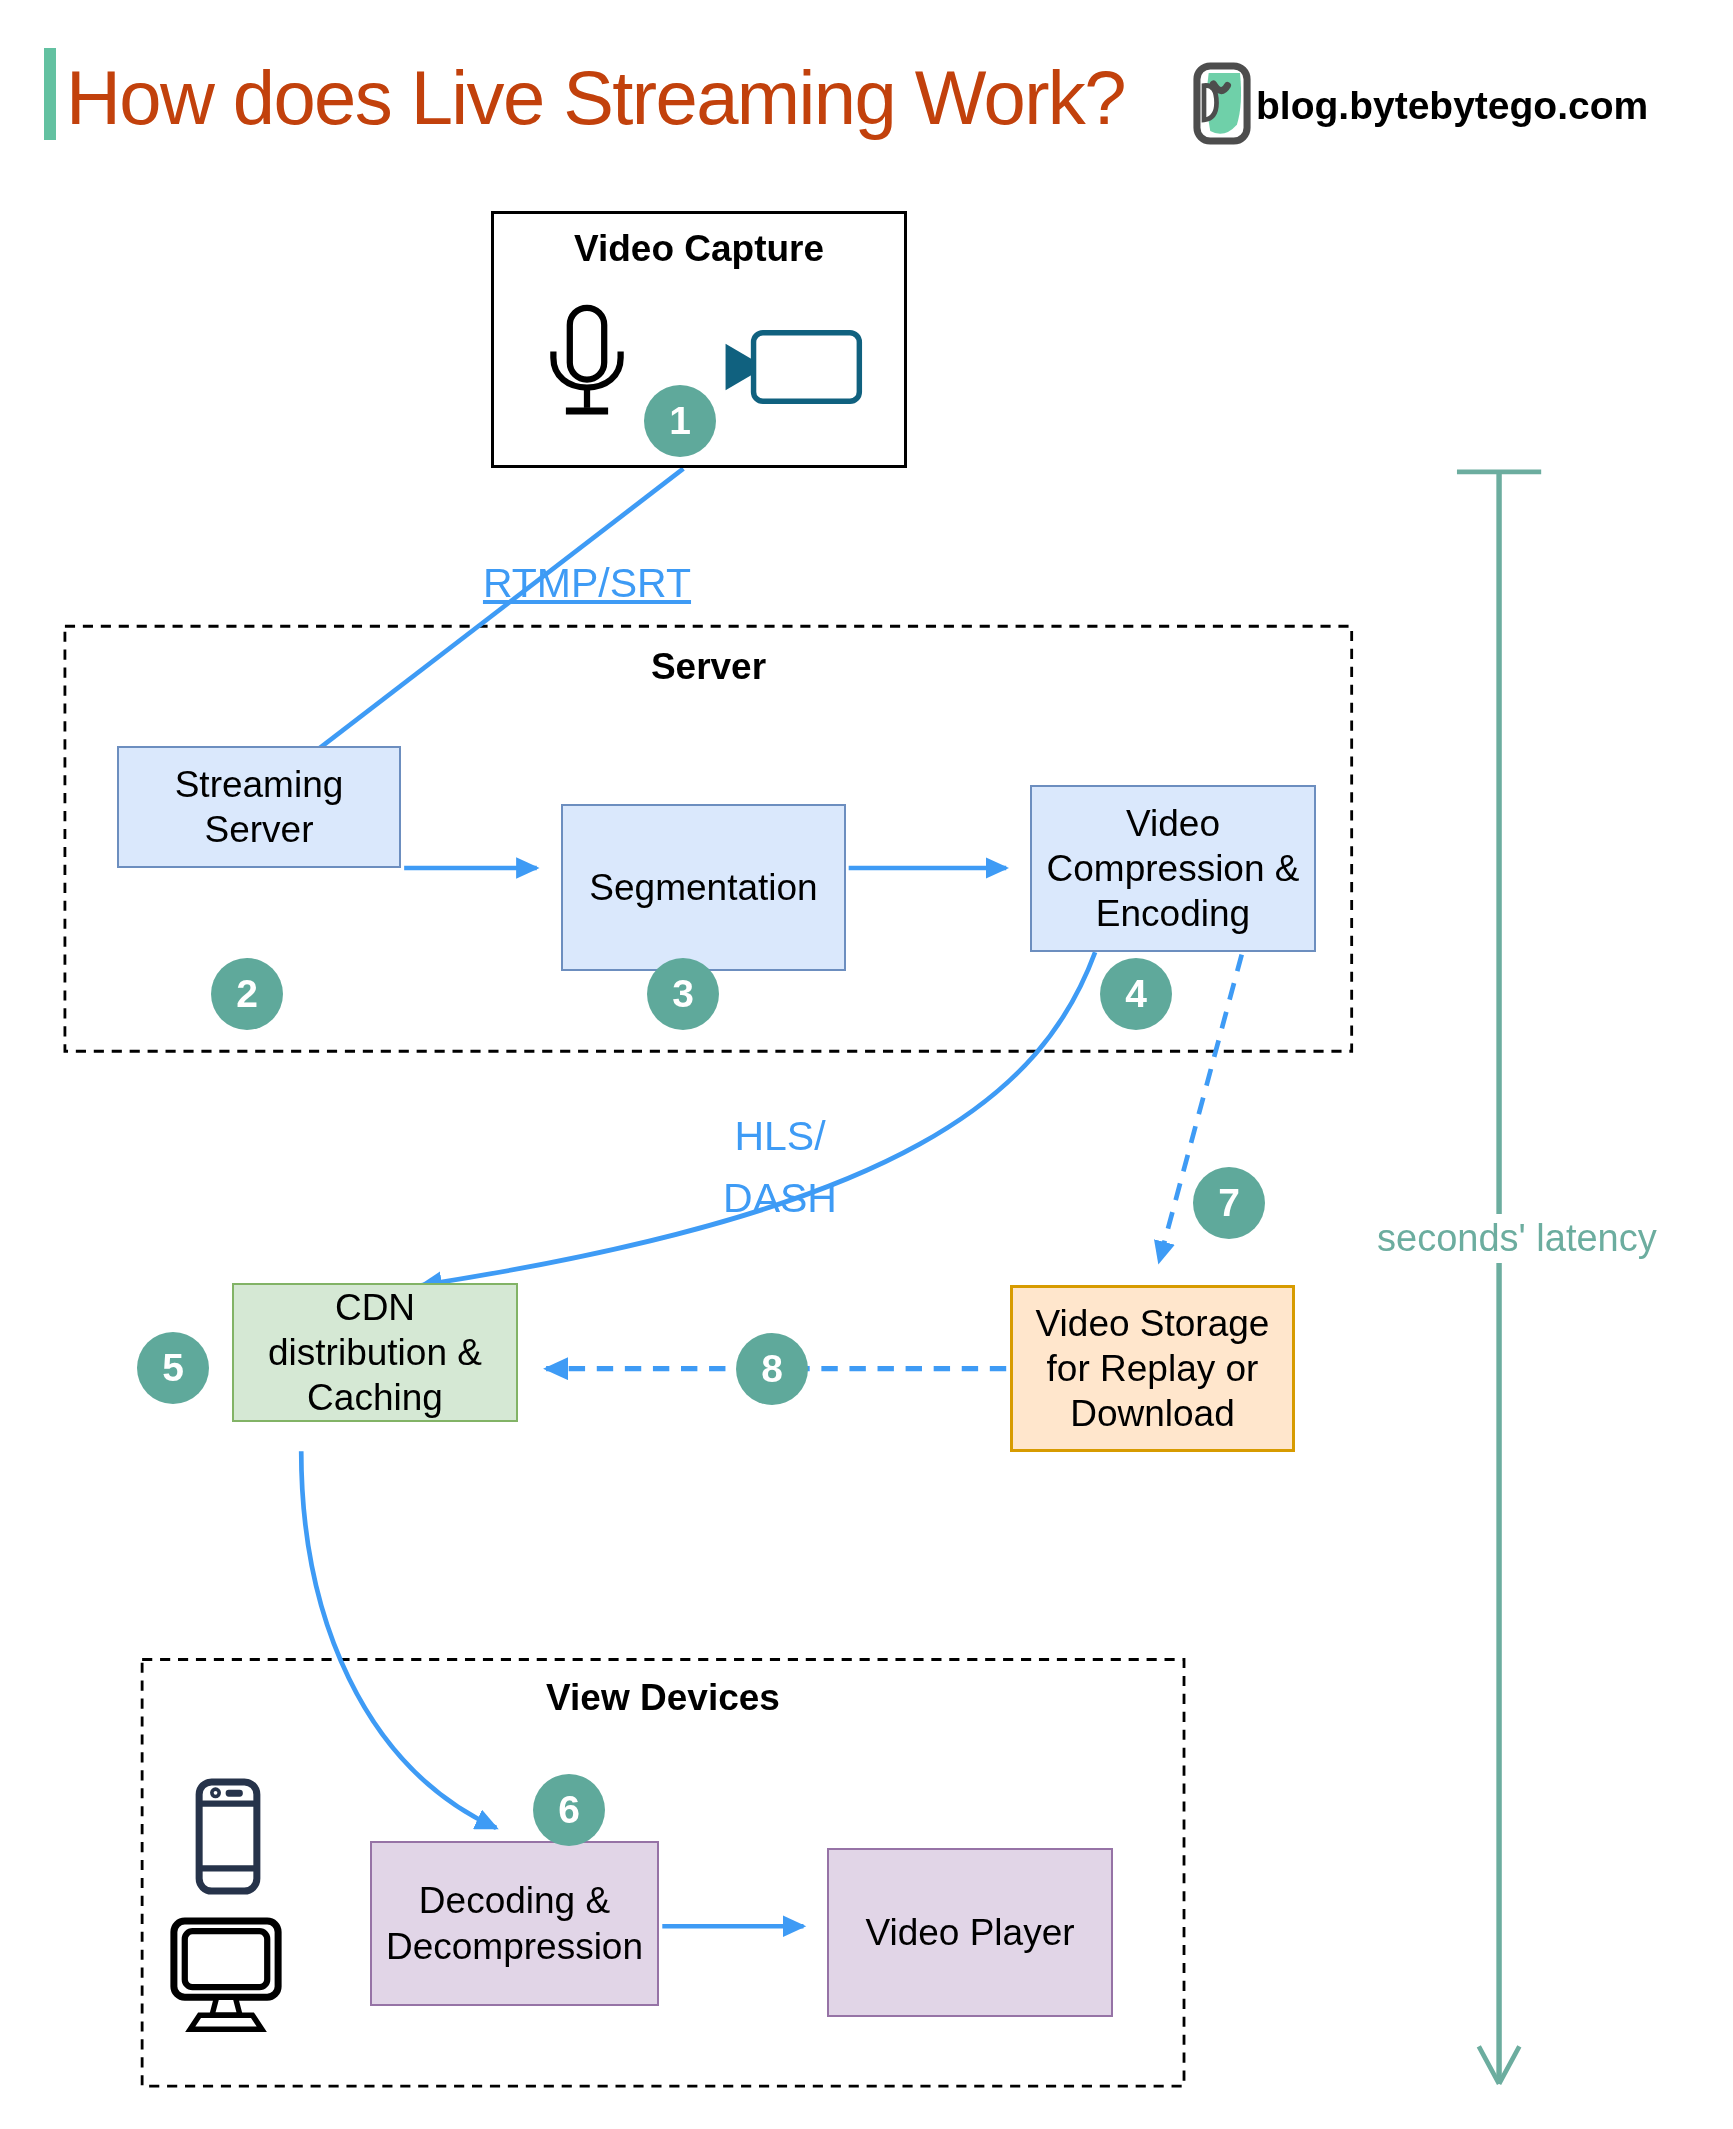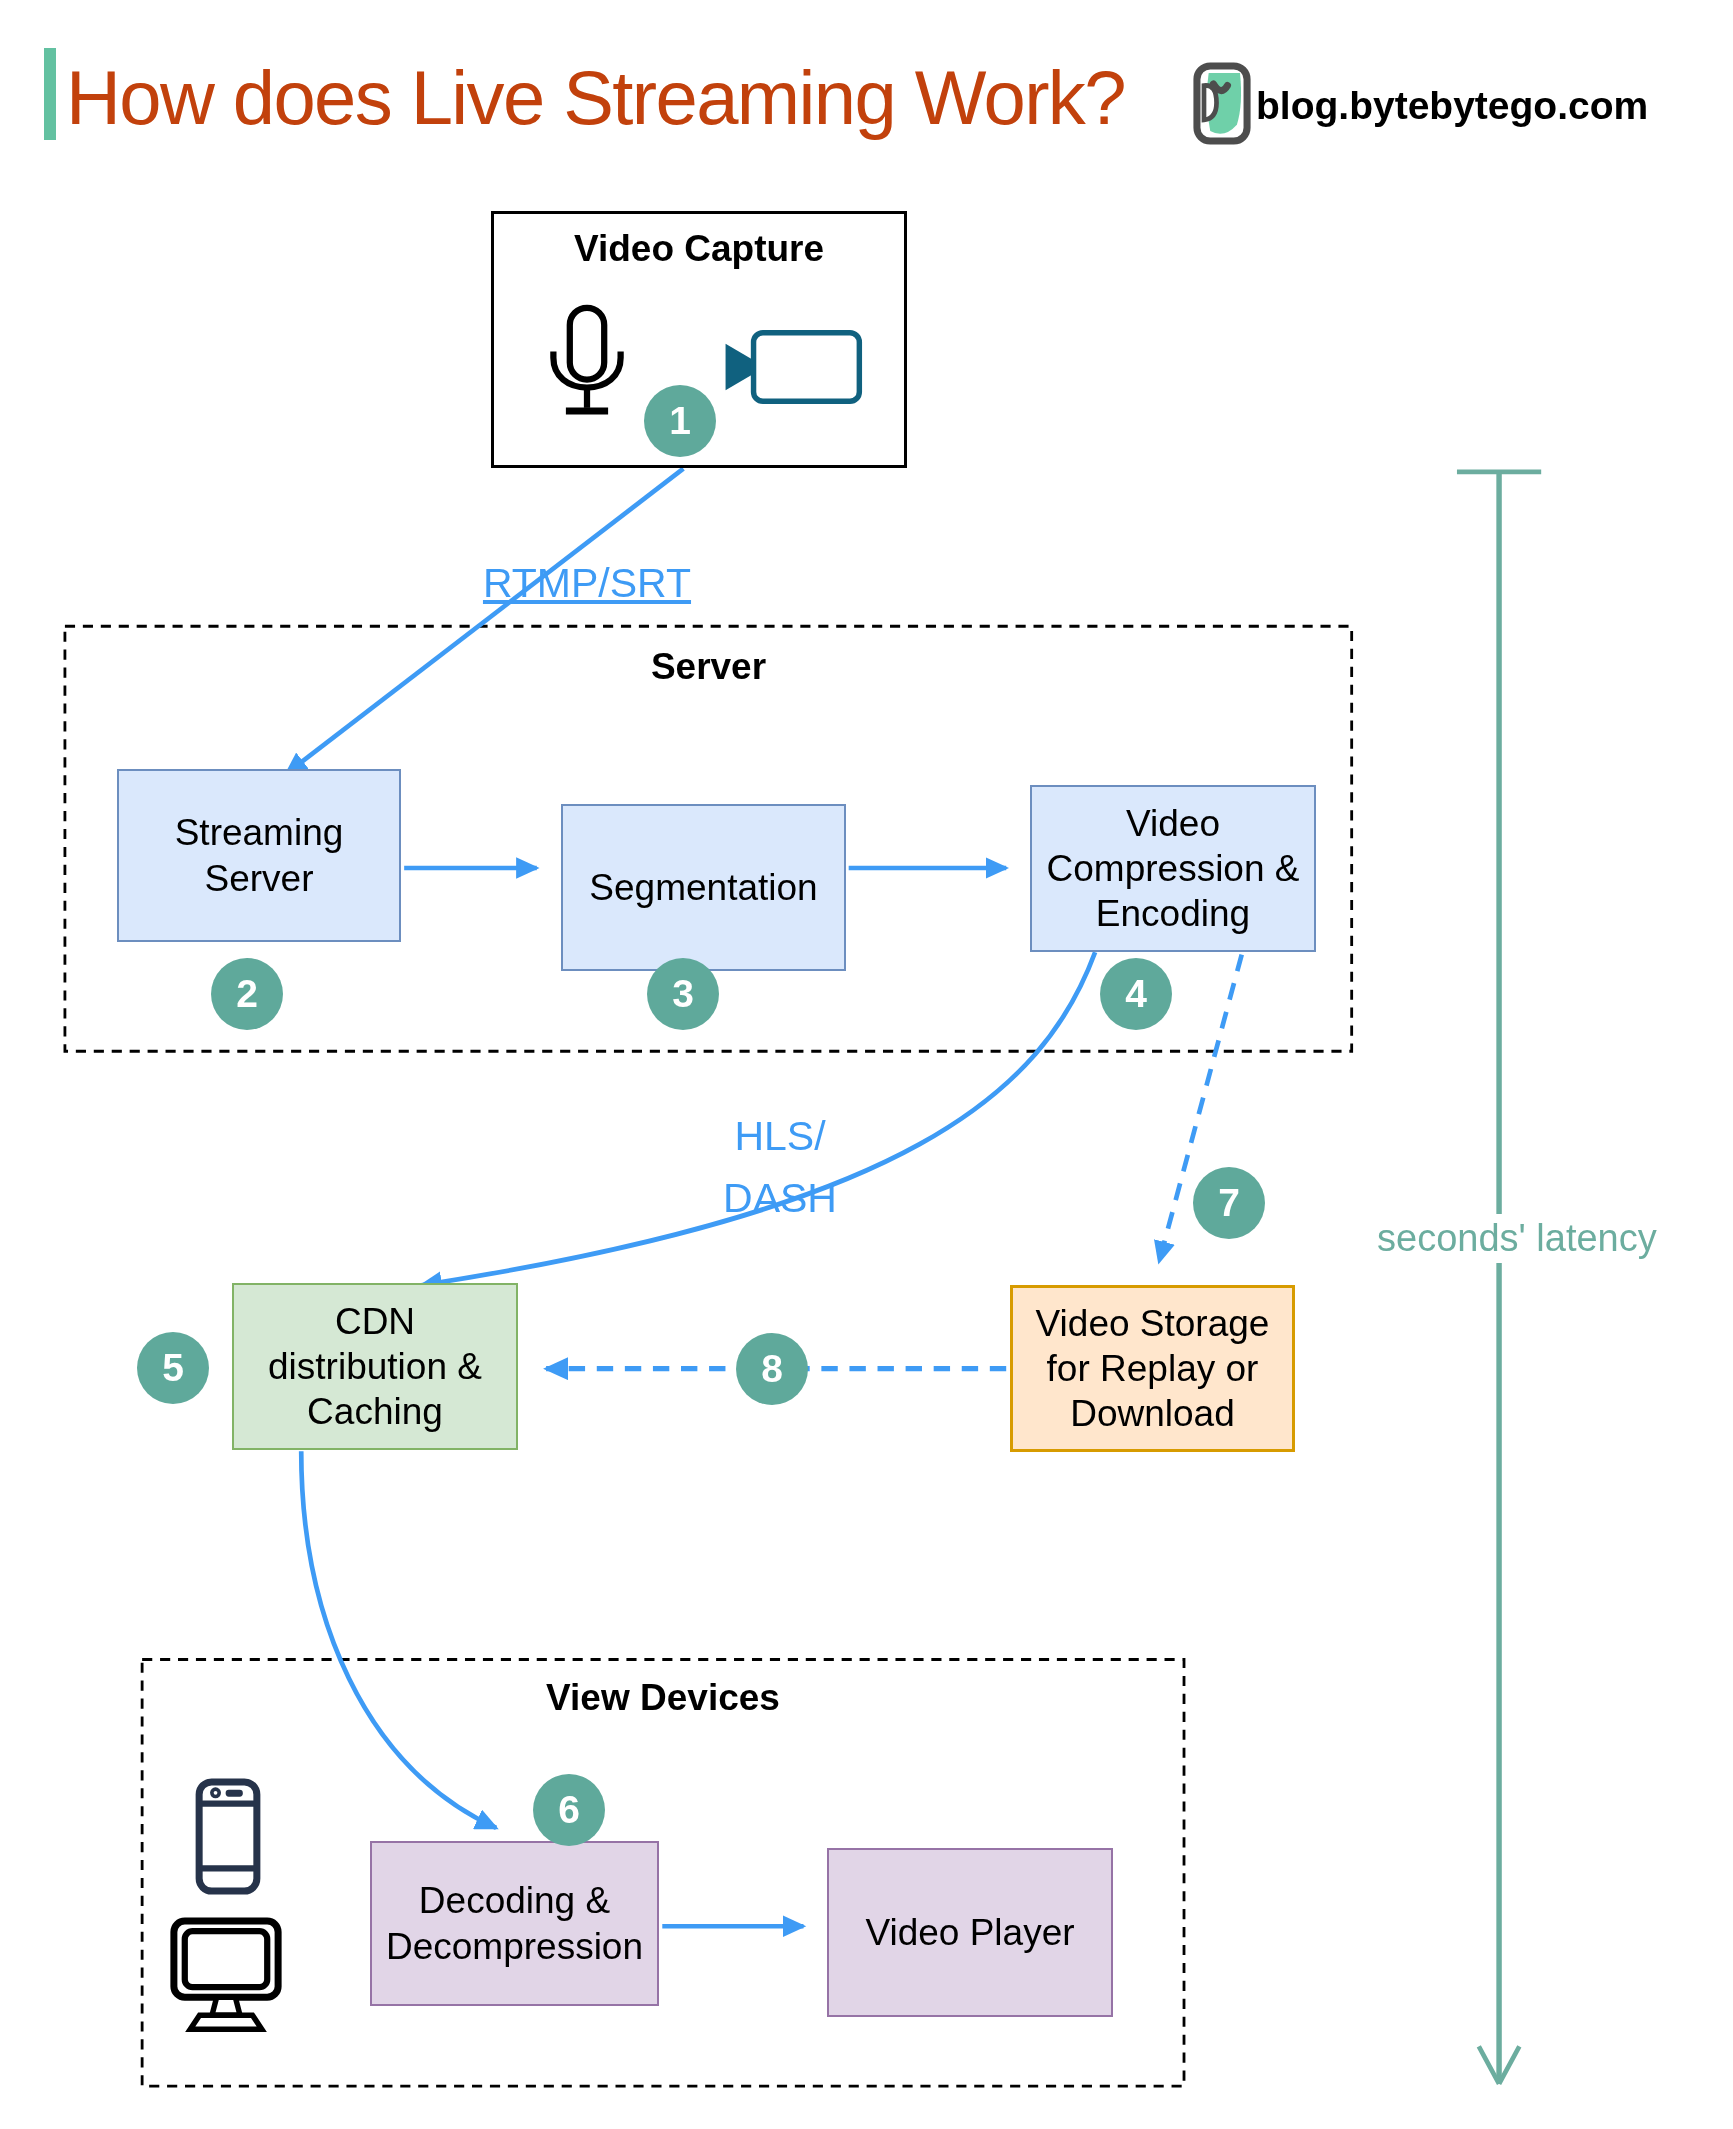--- a/index.html
+++ b/index.html
@@ -23,24 +23,24 @@
   .devices-label{left:142px;top:1677px;width:1042px;}
 
   
   .node{display:flex;align-items:center;justify-content:center;text-align:center;
         font-size:37px;line-height:1.22;color:#000;box-sizing:border-box;padding:6.2px 9.4px;}
   .node-blue{background:#DAE8FC;border:2.3px solid #6C8EBF;}
   .node-green{background:#D5E8D4;border:2.3px solid #82B366;}
   .node-orange{background:#FFE6CC;border:3.1px solid #D79B00;}
   .node-purple{background:#E1D5E7;border:2.3px solid #9673A6;}
 
-  .streaming{left:117px;top:769px;width:284px;height:173px;}
+  .streaming{left:117px;top:746px;width:284px;height:122px;}
   .segmentation{left:561px;top:785px;width:285px;height:167px;margin-top:19px;}
   .compression{left:1030px;top:785px;width:286px;height:167px;}
-  .cdn{left:232px;top:1283px;width:286px;height:167px;}
+  .cdn{left:232px;top:1283px;width:286px;height:139px;}
   .storage{left:1010px;top:1285px;width:285px;height:167px;}
   .decoding{left:370px;top:1841px;width:289px;height:165px;}
   .player{left:827px;top:1848px;width:286px;height:169px;}
 
   
   .step{width:72px;height:72px;border-radius:50%;background:#5FA99B;color:#fff;
         font-size:39px;font-weight:700;display:flex;align-items:center;justify-content:center;}
   .step1{left:644px;top:385px;}
   .step2{left:211px;top:958px;}
   .step3{left:647px;top:958px;}

